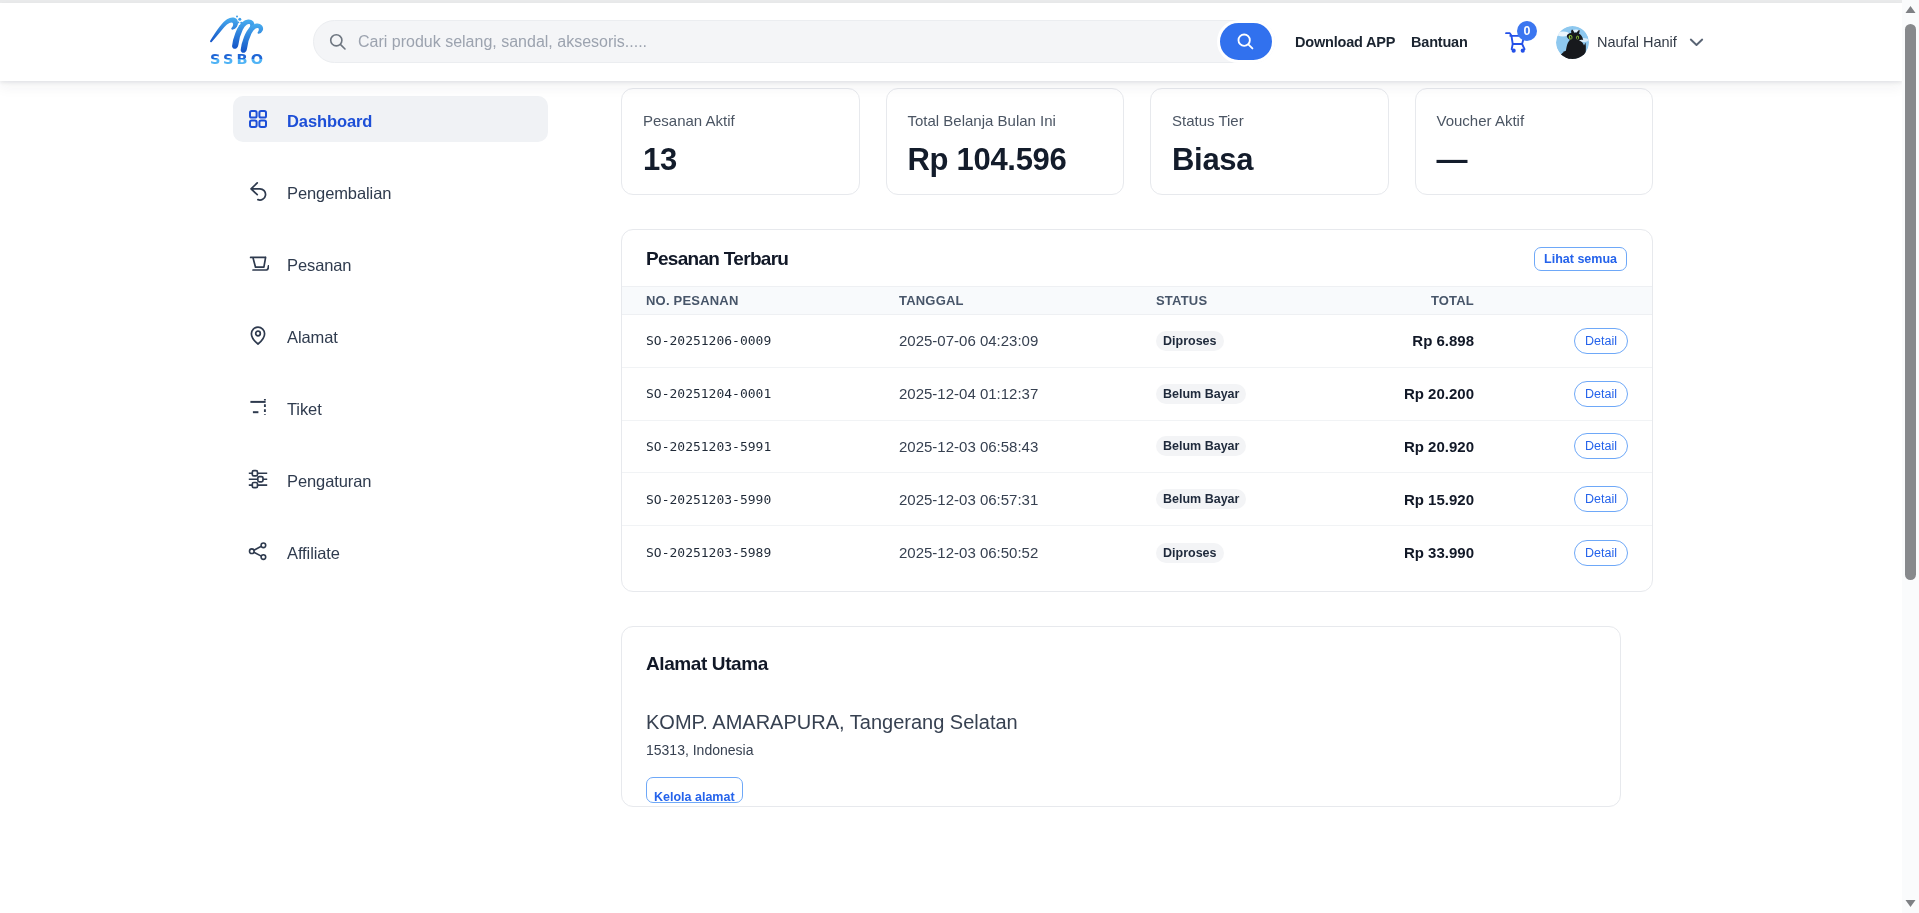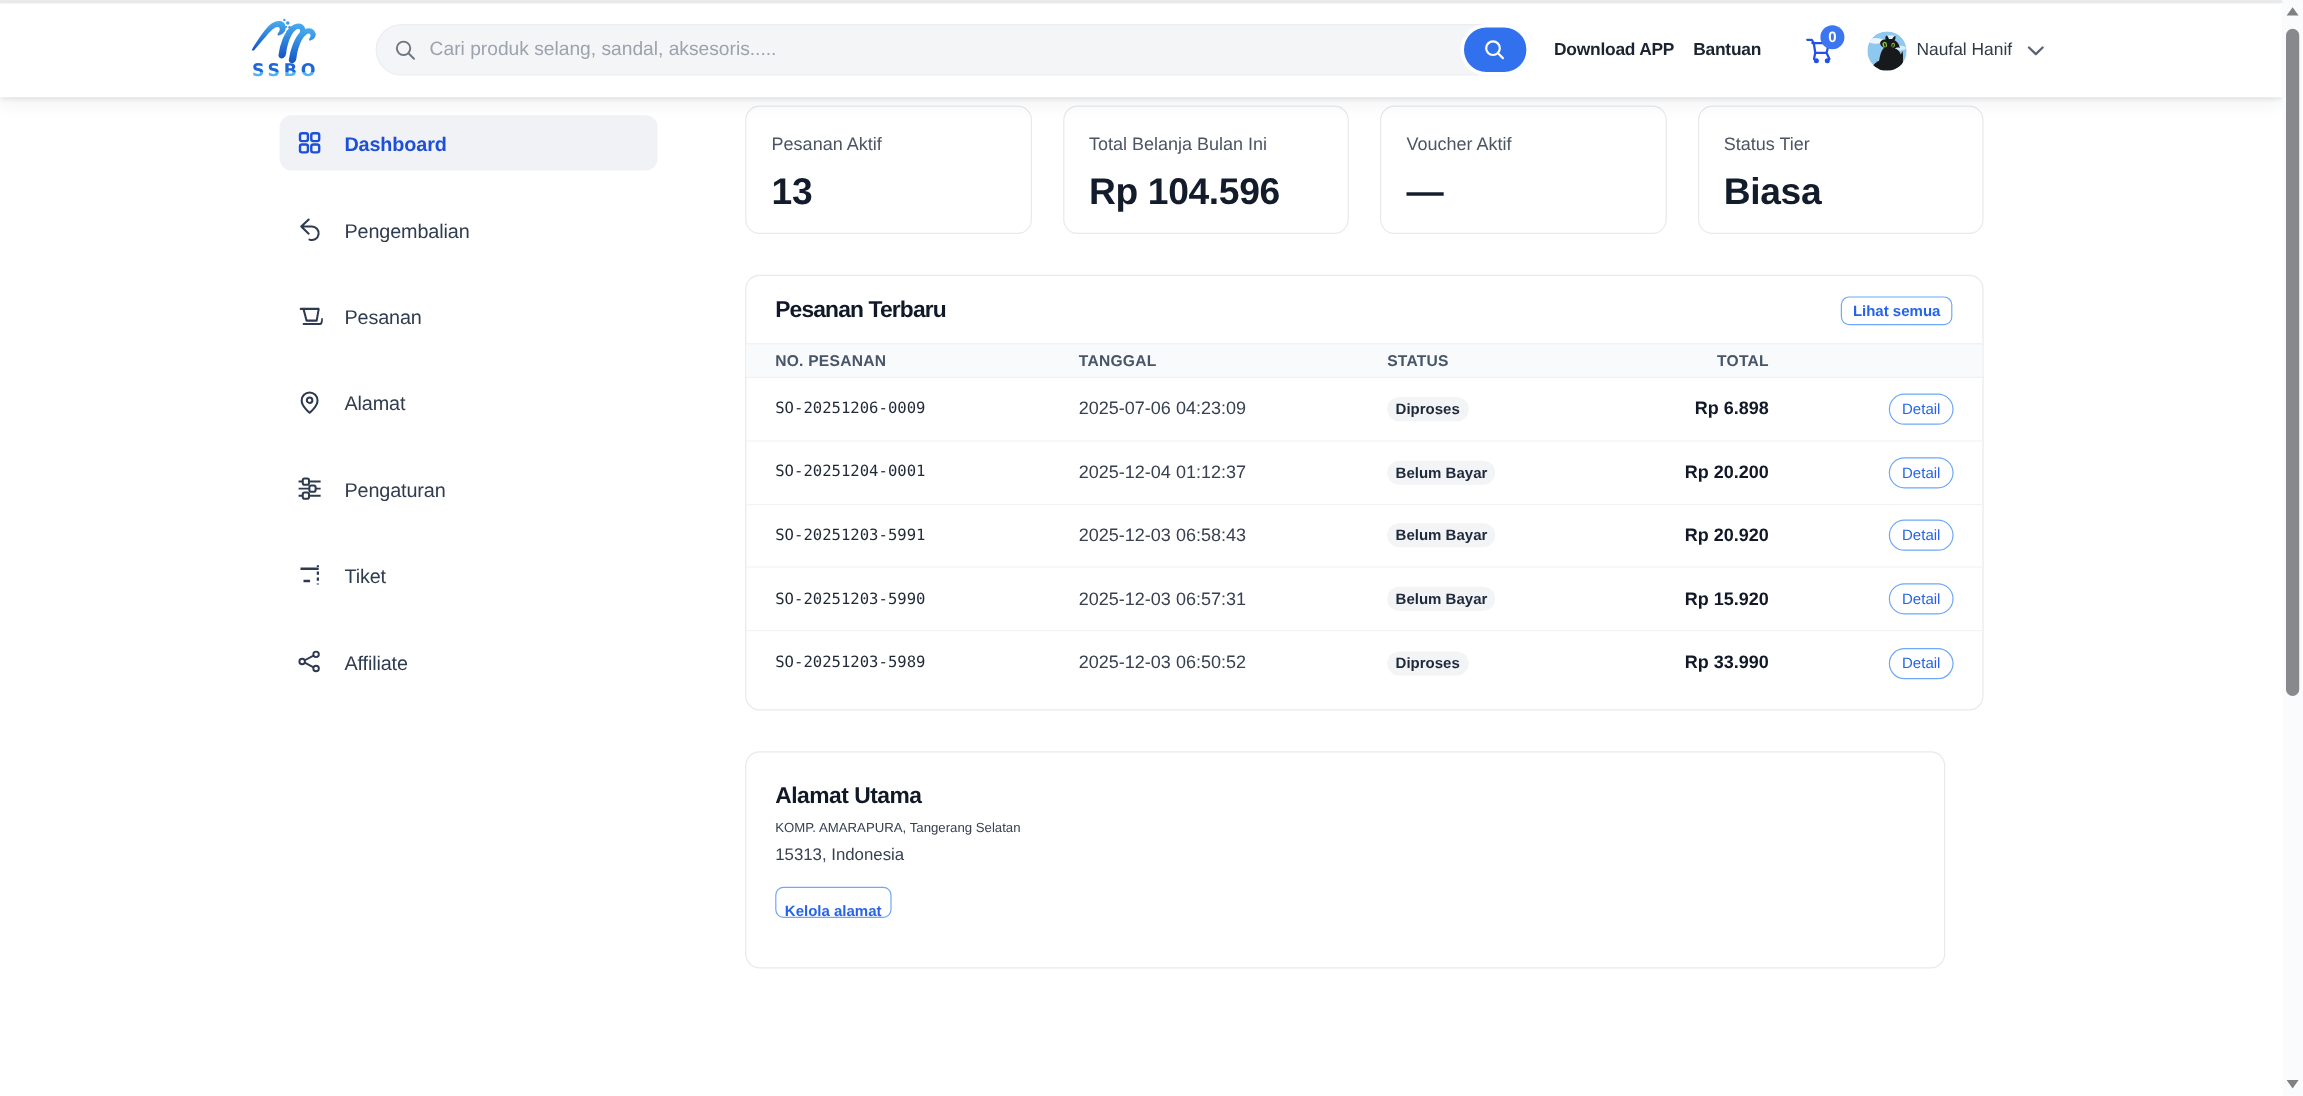--- a/index.html
+++ b/index.html
@@ -61,21 +61,21 @@
 .td-date { font-size:15px; color:#374151; }
 .td-status span { display:inline-block; background:#f3f4f6; border-radius:10px; padding:3px 7px;
   font-size:12.5px; font-weight:bold; color:#1e293b; }
 .td-total { text-align:right; font-size:15px; font-weight:bold; color:#111827; }
 .td-action { text-align:right; }
 .btn-detail { height:26px; padding:0 10px; border-radius:13px; background:#fff; border:1px solid #6ea8f8;
   color:#2563eb; font-weight:normal; font-size:12.5px; font-family:"Liberation Sans",sans-serif; cursor:pointer; }
 #addr-card { position:absolute; left:621px; top:626px; width:1000px; height:181px;
   background:#fff; border:1px solid #e7e9ed; border-radius:12px; padding:26px 24px 0; }
 #addr-title { font-size:19px; font-weight:bold; color:#111827; letter-spacing:-0.4px; }
-#addr-line1 { margin-top:9px; font-size:11px; color:#374151; }
+#addr-line1 { margin-top:36px; font-size:20px; color:#374151; }
 #addr-line2 { margin-top:8px; font-size:14px; color:#374151; }
 #addr-btn { margin-top:19px; height:26px; padding:12px 7px; border-radius:7px; background:#fff;
   border:1px solid #6ea8f8; color:#2563eb; font-weight:bold; font-size:12.5px;
   font-family:"Liberation Sans",sans-serif; cursor:pointer; }
 
 #scrollbar { position:absolute; left:1902px; top:0; width:17px; height:913px; background:#fafbfc; z-index:9;}
 #sb-up { position:absolute; left:3px; top:5px; }
 #sb-down { position:absolute; left:3px; bottom:5px; }
 #sb-thumb { position:absolute; left:3px; top:24px; width:11px; height:556px; border-radius:5.5px; background:#87898c; }
 </style>
@@ -198,67 +198,67 @@
         <svg width="20" height="20" viewBox="0 0 20 20" fill="none">
           <path d="M10 19 C10 19 3.4 13.7 3.4 8.7 A6.6 6.6 0 1 1 16.6 8.7 C16.6 13.7 10 19 10 19 Z" stroke="#2e3a4e" stroke-width="1.7" fill="none" stroke-linejoin="round"></path>
           <circle cx="10" cy="8.5" r="2.3" stroke="#2e3a4e" stroke-width="1.7" fill="none"></circle>
         </svg>
       </span>
       <span style="position: relative; top: 2px;">Alamat</span>
     </div>
     <div class="side-item">
       <span class="icon">
         <svg width="20" height="20" viewBox="0 0 20 20" fill="none">
+          <path d="M2.4 4.9 H17.6" stroke="#2e3a4e" stroke-width="2"></path>
+          <path d="M4.9 15.2 H10.4" stroke="#2e3a4e" stroke-width="2"></path>
+          <path d="M16.9 2.1 V3.5 M16.9 7.3 V18" stroke="#2e3a4e" stroke-width="1.9" stroke-dasharray="2.6 2.4"></path>
+        </svg>
+      </span>
+      <span style="position: relative; top: 2px;">Tiket</span>
+    </div>
+    <div class="side-item">
+      <span class="icon">
+        <svg width="20" height="20" viewBox="0 0 20 20" fill="none">
           <path d="M0.8 4.3 H19.2 M0.8 10.2 H19.2 M0.8 16.1 H19.2" stroke="#2e3a4e" stroke-width="1.6"></path>
           <rect x="4.3" y="1.7" width="5.2" height="5.2" rx="1.5" fill="#fff" stroke="#2e3a4e" stroke-width="1.7"></rect>
           <rect x="9.8" y="7.6" width="5.2" height="5.2" rx="1.5" fill="#fff" stroke="#2e3a4e" stroke-width="1.7"></rect>
           <rect x="4.3" y="13.5" width="5.2" height="5.2" rx="1.5" fill="#fff" stroke="#2e3a4e" stroke-width="1.7"></rect>
         </svg>
       </span>
       <span style="position: relative; top: 2px;">Pengaturan</span>
     </div>
     <div class="side-item">
       <span class="icon">
         <svg width="20" height="20" viewBox="0 0 20 20" fill="none">
-          <path d="M2.4 4.9 H17.6" stroke="#2e3a4e" stroke-width="2"></path>
-          <path d="M4.9 15.2 H10.4" stroke="#2e3a4e" stroke-width="2"></path>
-          <path d="M16.9 2.1 V3.5 M16.9 7.3 V18" stroke="#2e3a4e" stroke-width="1.9" stroke-dasharray="2.6 2.4"></path>
-        </svg>
-      </span>
-      <span style="position: relative; top: 2px;">Tiket</span>
-    </div>
-    <div class="side-item">
-      <span class="icon">
-        <svg width="20" height="20" viewBox="0 0 20 20" fill="none">
           <circle cx="3.8" cy="10.2" r="2.3" stroke="#2e3a4e" stroke-width="1.6" fill="none"></circle>
           <circle cx="15.4" cy="4.3" r="2.3" stroke="#2e3a4e" stroke-width="1.6" fill="none"></circle>
           <circle cx="15.4" cy="16.1" r="2.3" stroke="#2e3a4e" stroke-width="1.6" fill="none"></circle>
           <path d="M5.9 9.2 L13.3 5.3 M5.9 11.2 L13.3 15.1" stroke="#2e3a4e" stroke-width="1.6"></path>
         </svg>
       </span>
       <span style="position: relative; top: 2px;">Affiliate</span>
     </div>
   </nav>
 
 <section id="stats">
     <div class="stat-card">
       <div class="stat-label">Pesanan Aktif</div>
       <div class="stat-value">13</div>
     </div>
     <div class="stat-card">
       <div class="stat-label">Total Belanja Bulan Ini</div>
       <div class="stat-value">Rp 104.596</div>
     </div>
     <div class="stat-card">
+      <div class="stat-label">Status Tier</div>
+      <div class="stat-value">Biasa</div>
+    </div>
+    <div class="stat-card">
       <div class="stat-label">Voucher Aktif</div>
       <div class="stat-value">—</div>
-    </div>
-    <div class="stat-card">
-      <div class="stat-label">Status Tier</div>
-      <div class="stat-value">Biasa</div>
     </div>
   </section>
 
 <section id="orders-card">
   <div id="orders-head">
     <div id="orders-title">Pesanan Terbaru</div>
     <button id="orders-viewall">Lihat semua</button>
   </div>
   <div id="thead">
     <div>NO. PESANAN</div>

